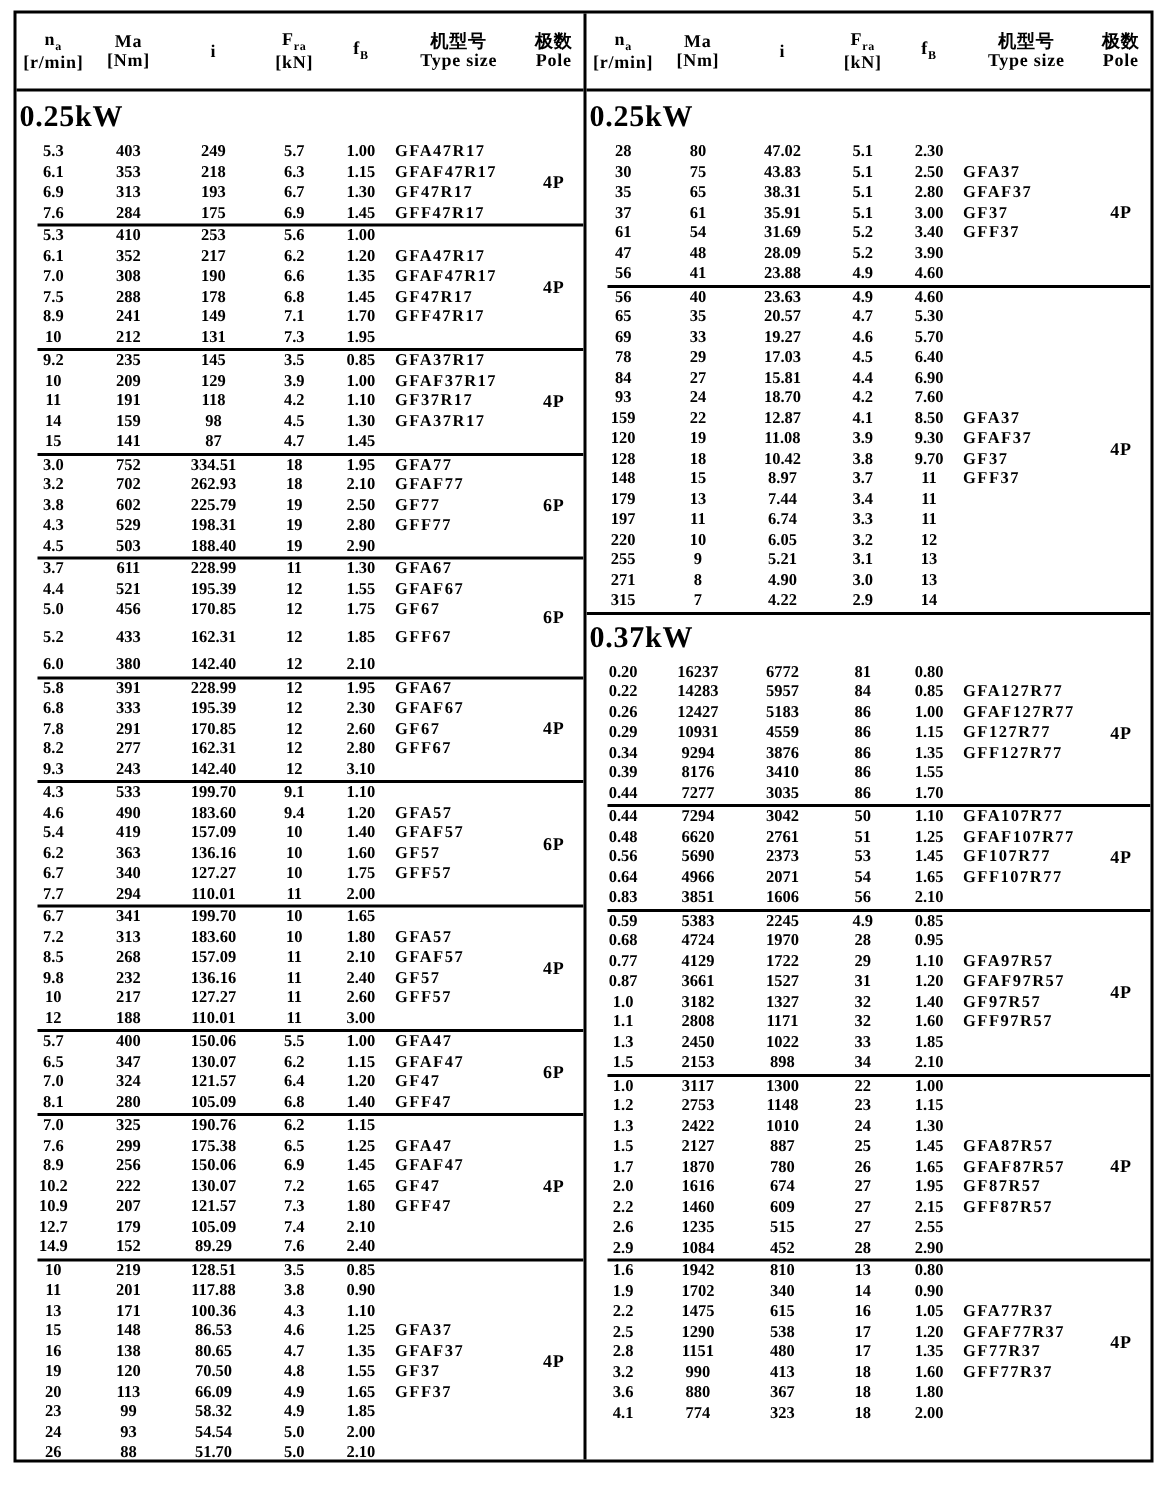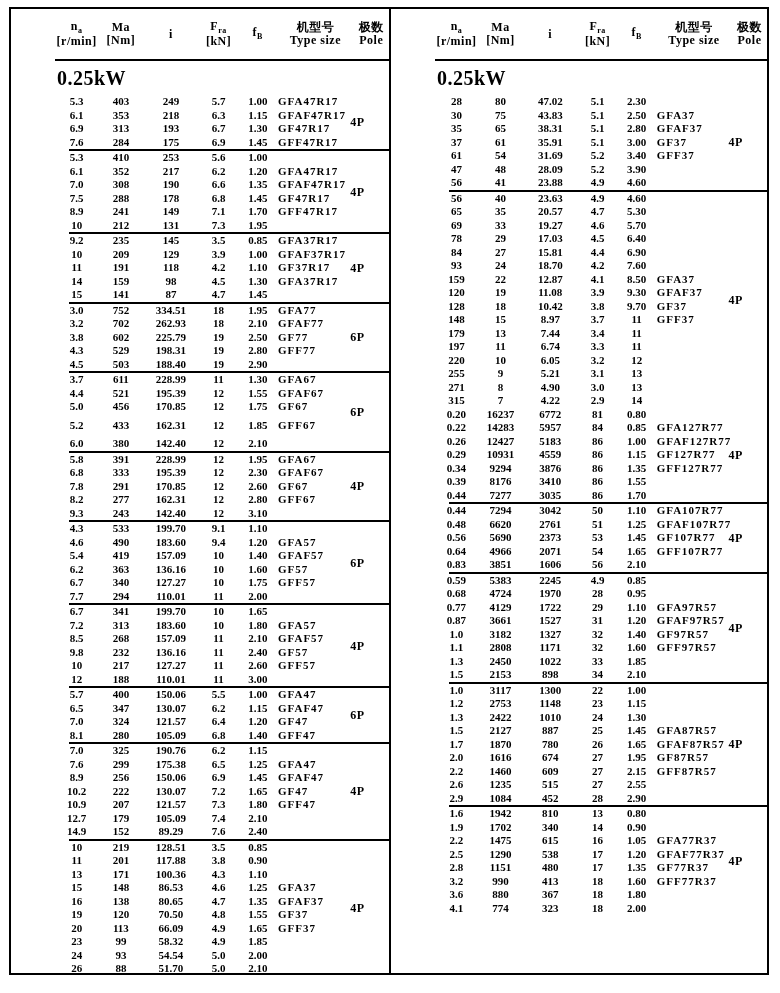--- a/index.html
+++ b/index.html
@@ -5,21 +5,21 @@
   html,body{margin:0;padding:0;}
   .page{
     position:relative;width:780px;height:993px;background:#ffffff;
     font-family:"Liberation Serif","DejaVu Serif",serif;
     color:#000;font-weight:bold;overflow:hidden;
   }
   .frame{
     position:absolute;left:9px;top:7px;width:756px;height:964px;
     border:2px solid #000;display:flex;box-sizing:content-box;
   }
-  .half{position:relative;display:flex;flex-direction:column;padding-left:44px;}
+  .half{position:relative;display:flex;flex-direction:column;}
   .half-left{width:378px;}
   .half-right{width:376px;border-left:2px solid #000;}
   .head{
     height:50px;border-bottom:2px solid #000;display:grid;
     grid-template-columns:13% 13.5% 16.5% 12% 11.5% 23% 10.5%;
     align-items:center;
   }
   .hc{display:flex;flex-direction:column;justify-content:center;align-items:center;
       font-size:12px;line-height:13px;letter-spacing:0.5px;text-align:center;}
   .hc sub{font-size:8px;line-height:8px;}
@@ -32,21 +32,21 @@
   .sec-divider{height:0;border-top:2px solid #000;margin-left:14px;}
   .section{position:relative;}
   .row{
     display:grid;grid-template-columns:13% 13.5% 16.5% 12% 11.5% 23% 10.5%;
     height:13.5px;line-height:13.5px;font-size:11px;
   }
   .row.gap{margin-top:5px;}
   .c{text-align:center;white-space:nowrap;}
   .c.type{text-align:left;letter-spacing:1px;padding-left:1px;}
   .pole{
-    position:absolute;right:14px;top:50%;transform:translateY(-50%);
+    position:absolute;right:0;top:50%;transform:translateY(-50%);
     width:10.5%;text-align:center;font-size:12px;letter-spacing:0.5px;
   }
 </style>
 </head>
 <body>
 
 <div class="page">
   <div class="frame">
 
     <div class="half half-left">
@@ -931,20 +931,21 @@
               <div class="c">315</div>
               <div class="c">7</div>
               <div class="c">4.22</div>
               <div class="c">2.9</div>
               <div class="c">14</div>
               <div class="c type"></div>
               <div class="c"></div>
             </div>
             <div class="pole">4P</div>
           </div>
+          <div class="kw-label kw-top">0.37kW</div>
           <div class="section">
             <div class="row">
               <div class="c">0.20</div>
               <div class="c">16237</div>
               <div class="c">6772</div>
               <div class="c">81</div>
               <div class="c">0.80</div>
               <div class="c type"></div>
               <div class="c"></div>
             </div>

